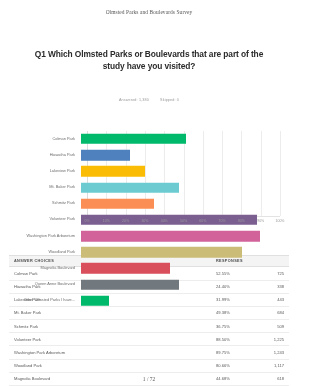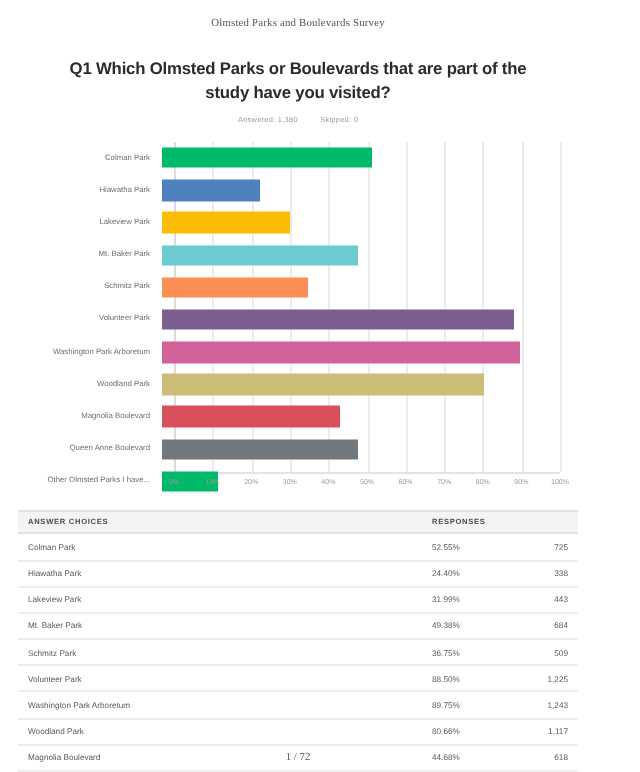--- a/index.html
+++ b/index.html
@@ -11,20 +11,21 @@
     overflow:hidden;
     position:relative;
   }
   .page{
     width:298px;height:386px;
     box-sizing:border-box;
     padding:0;
     position:relative;
     display:flex;
     flex-direction:column;
+    gap:20px;
   }
   .doc-header{
     text-align:center;
     font-family:"Liberation Serif", serif;
     font-size:5.4px;
     color:#555;
     padding-top:9px;
     letter-spacing:.1px;
   }
   .q-title{

